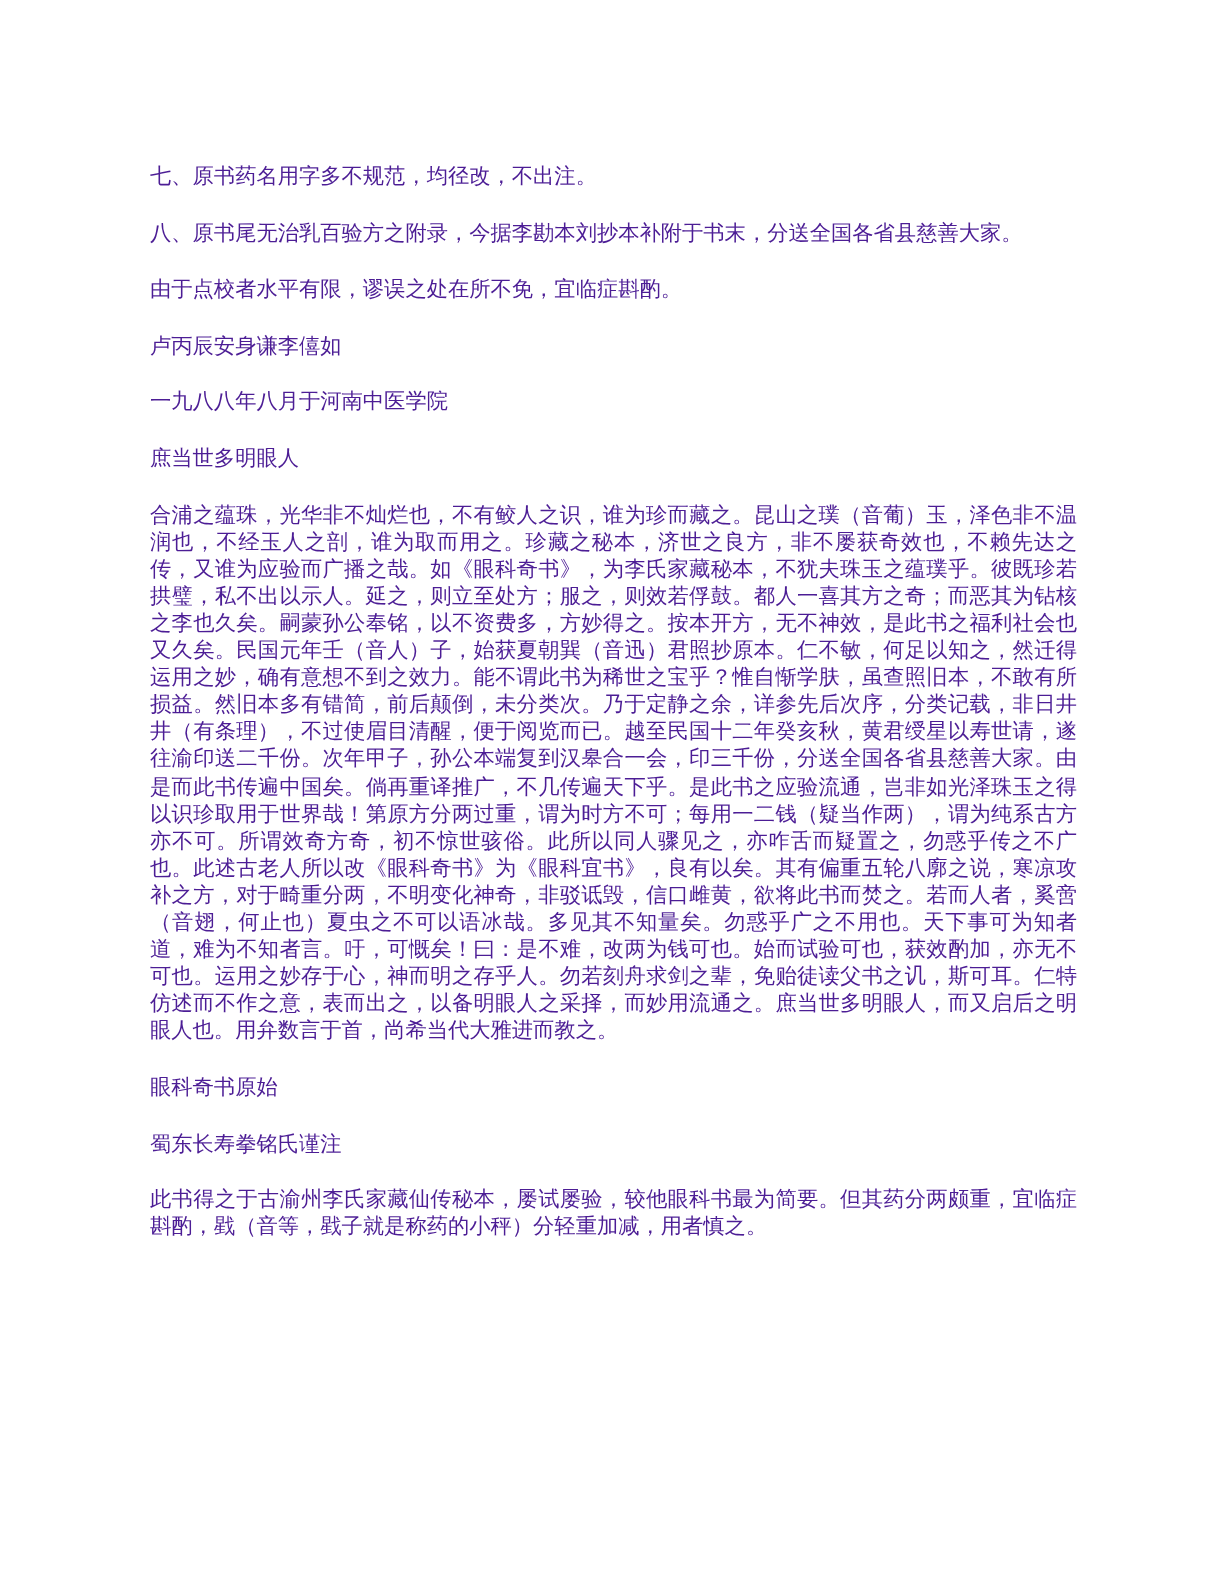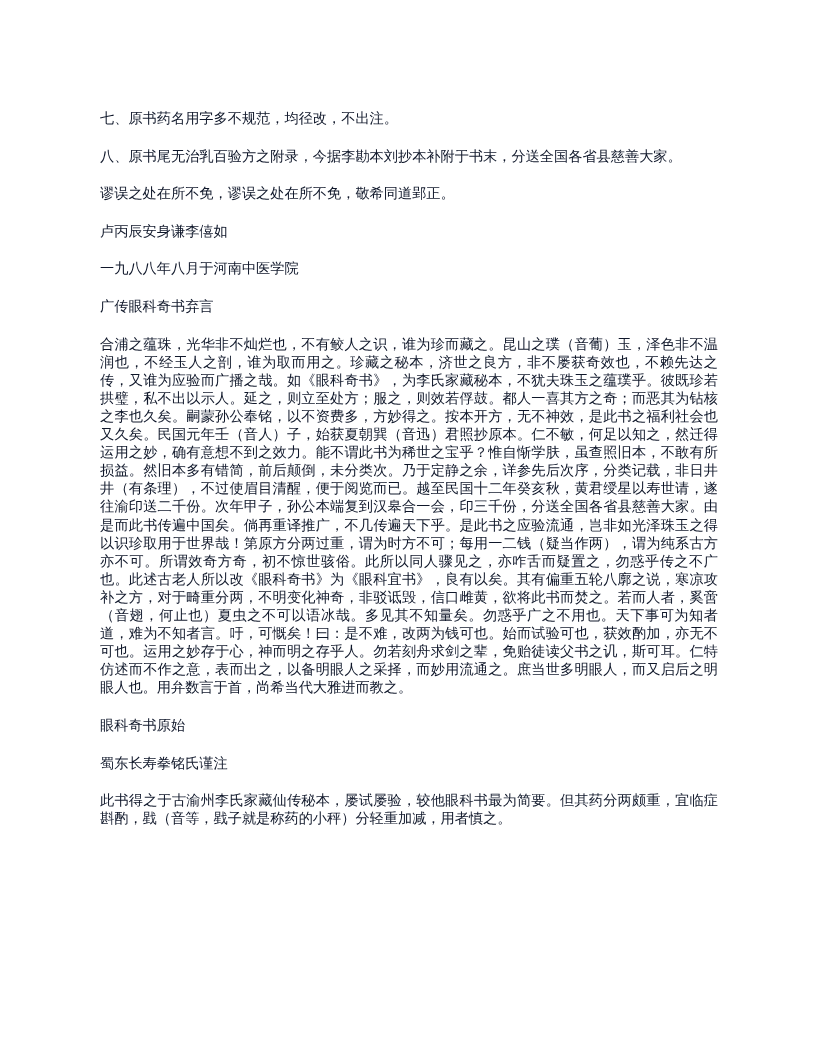--- a/index.html
+++ b/index.html
@@ -12,40 +12,40 @@
     position: relative;
     width: 816px;
     height: 1056px;
     margin: 0 auto;
     background: #ffffff;
     box-sizing: border-box;
     padding: 109px 98px 0 100px;
     font-family: "Liberation Serif", "DejaVu Serif", serif;
     font-size: 14.2px;
     line-height: 18.1px;
-    color: #0f172a;
+    color: #4c1d95;
     overflow: hidden;
   }
   .page p {
     margin: 0 0 19.5px 0;
     text-align: justify;
     text-justify: inter-ideograph;
     word-break: break-all;
     overflow-wrap: anywhere;
   }
 </style>
 </head>
 <body>
 
 <div class="page">
   <p>七、原书药名用字多不规范，均径改，不出注。</p>
   <p>八、原书尾无治乳百验方之附录，今据李勘本刘抄本补附于书末，分送全国各省县慈善大家。</p>
-  <p>谬误之处在所不免，谬误之处在所不免，敬希同道郢正。</p>
+  <p>由于点校者水平有限，谬误之处在所不免，宜临症斟酌。</p>
   <p>卢丙辰安身谦李僖如</p>
   <p>一九八八年八月于河南中医学院</p>
 
-  <p>广传眼科奇书弃言</p>
+  <p>庶当世多明眼人</p>
   <p>合浦之蕴珠，光华非不灿烂也，不有鲛人之识，谁为珍而藏之。昆山之璞（音葡）玉，泽色非不温润也，不经玉人之剖，谁为取而用之。珍藏之秘本，济世之良方，非不屡获奇效也，不赖先达之传，又谁为应验而广播之哉。如《眼科奇书》，为李氏家藏秘本，不犹夫珠玉之蕴璞乎。彼既珍若拱璧，私不出以示人。延之，则立至处方；服之，则效若俘鼓。都人一喜其方之奇；而恶其为钻核之李也久矣。嗣蒙孙公奉铭，以不资费多，方妙得之。按本开方，无不神效，是此书之福利社会也又久矣。民国元年壬（音人）子，始获夏朝巽（音迅）君照抄原本。仁不敏，何足以知之，然迁得运用之妙，确有意想不到之效力。能不谓此书为稀世之宝乎？惟自惭学肤，虽查照旧本，不敢有所损益。然旧本多有错简，前后颠倒，未分类次。乃于定静之余，详参先后次序，分类记载，非日井井（有条理），不过使眉目清醒，便于阅览而已。越至民国十二年癸亥秋，黄君绶星以寿世请，遂往渝印送二千份。次年甲子，孙公本端复到汉皋合一会，印三千份，分送全国各省县慈善大家。由是而此书传遍中国矣。倘再重译推广，不几传遍天下乎。是此书之应验流通，岂非如光泽珠玉之得以识珍取用于世界哉！第原方分两过重，谓为时方不可；每用一二钱（疑当作两），谓为纯系古方亦不可。所谓效奇方奇，初不惊世骇俗。此所以同人骤见之，亦咋舌而疑置之，勿惑乎传之不广也。此述古老人所以改《眼科奇书》为《眼科宜书》，良有以矣。其有偏重五轮八廓之说，寒凉攻补之方，对于畸重分两，不明变化神奇，非驳诋毁，信口雌黄，欲将此书而焚之。若而人者，奚啻（音翅，何止也）夏虫之不可以语冰哉。多见其不知量矣。勿惑乎广之不用也。天下事可为知者道，难为不知者言。吁，可慨矣！曰：是不难，改两为钱可也。始而试验可也，获效酌加，亦无不可也。运用之妙存于心，神而明之存乎人。勿若刻舟求剑之辈，免贻徒读父书之讥，斯可耳。仁特仿述而不作之意，表而出之，以备明眼人之采择，而妙用流通之。庶当世多明眼人，而又启后之明眼人也。用弁数言于首，尚希当代大雅进而教之。</p>
 
   <p>眼科奇书原始</p>
   <p>蜀东长寿拳铭氏谨注</p>
   <p>此书得之于古渝州李氏家藏仙传秘本，屡试屡验，较他眼科书最为简要。但其药分两颇重，宜临症斟酌，戥（音等，戥子就是称药的小秤）分轻重加减，用者慎之。</p>
 </div>
 
 </body></html>

